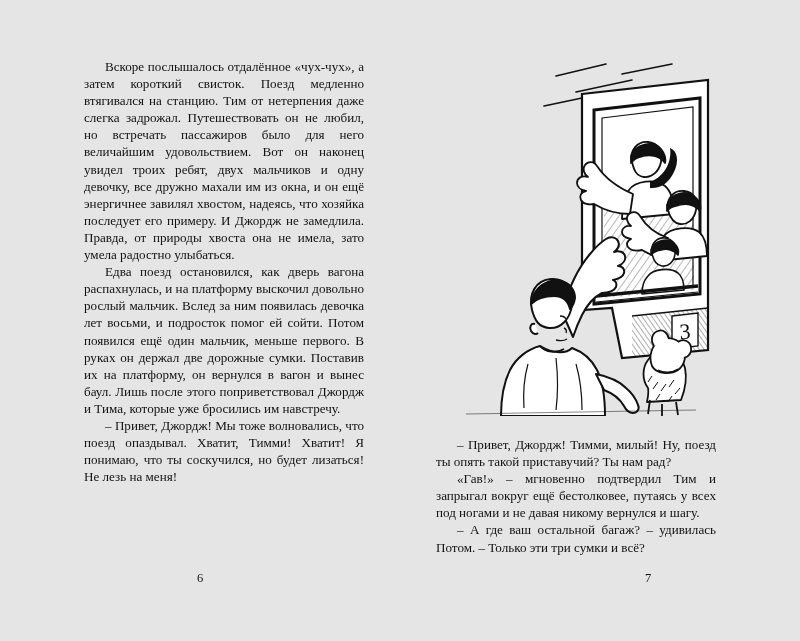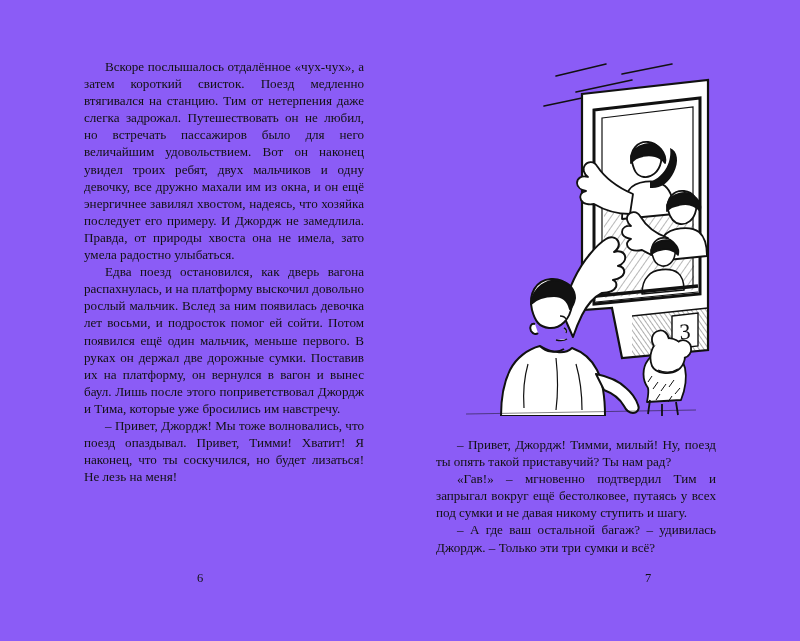--- a/index.html
+++ b/index.html
@@ -10,21 +10,21 @@
   body {
     width: 800px;
     height: 641px;
     overflow: hidden;
     font-family: "Liberation Serif", serif;
   }
   .book-spread {
     position: relative;
     width: 800px;
     height: 641px;
-    background: #8b5cf6;
+    background: #e5e5e5;
     display: flex;
     box-sizing: border-box;
   }
   .page {
     position: relative;
     box-sizing: border-box;
     height: 641px;
   }
   .page-left {
     width: 400px;
@@ -76,21 +76,21 @@
 </style>
 </head>
 <body>
 
 <div class="book-spread">
 
   <div class="page page-left">
     <div class="text-col">
       <p>Вскоре послышалось отдалённое «чух-чух», а затем короткий свисток. Поезд медленно втягивался на станцию. Тим от нетерпения даже слегка задрожал. Путешествовать он не любил, но встречать пассажиров было для него величайшим удовольствием. Вот он наконец увидел троих ребят, двух мальчиков и одну девочку, все дружно махали им из окна, и он ещё энергичнее завилял хвостом, надеясь, что хозяйка последует его примеру. И Джордж не замедлила. Правда, от природы хвоста она не имела, зато умела радостно улыбаться.</p>
       <p>Едва поезд остановился, как дверь вагона распахнулась, и на платформу выскочил довольно рослый мальчик. Вслед за ним появилась девочка лет восьми, и подросток помог ей сойти. Потом появился ещё один мальчик, меньше первого. В руках он держал две дорожные сумки. Поставив их на платформу, он вернулся в вагон и вынес баул. Лишь после этого поприветствовал Джордж и Тима, которые уже бросились им навстречу.</p>
-      <p>– Привет, Джордж! Мы тоже волновались, что поезд опаздывал. Привет, Тимми! Хватит! Я наконец, что ты соскучился, но будет лизаться! Не лезь на меня!</p>
+      <p>– Привет, Джордж! Мы тоже волновались, что поезд опаздывал. Хватит, Тимми! Хватит! Я понимаю, что ты соскучился, но будет лизаться! Не лезь на меня!</p>
     </div>
     <div class="page-number">6</div>
   </div>
 
   <div class="page page-right">
 
     <div class="illustration">
       <svg viewBox="0 0 280 358" xmlns="http://www.w3.org/2000/svg" aria-hidden="true">
         <defs>
           <pattern id="hatch" width="6" height="6" patternUnits="userSpaceOnUse" patternTransform="rotate(35)">
@@ -210,19 +210,19 @@
           </g>
         </g>
 
         <path d="M30 356 L260 352" stroke="#111" stroke-width="1.2" fill="none" opacity="0.5"></path>
       </svg>
     </div>
     <div class="illo-caption-space"></div>
 
     <div class="text-col">
       <p>– Привет, Джордж! Тимми, милый! Ну, поезд ты опять такой приставучий? Ты нам рад?</p>
-      <p>«Гав!» – мгновенно подтвердил Тим и запрыгал вокруг ещё бестолковее, путаясь у всех под сумки и не давая никому ступить и шагу.</p>
-      <p>– А где ваш остальной багаж? – удивилась Джордж. – Только эти три сумки и всё?</p>
+      <p>«Гав!» – мгновенно подтвердил Тим и запрыгал вокруг ещё бестолковее, путаясь у всех под ногами и не давая никому вернулся и шагу.</p>
+      <p>– А где ваш остальной багаж? – удивилась Потом. – Только эти три сумки и всё?</p>
     </div>
     <div class="page-number">7</div>
   </div>
 
 </div>
 
 </body></html>

